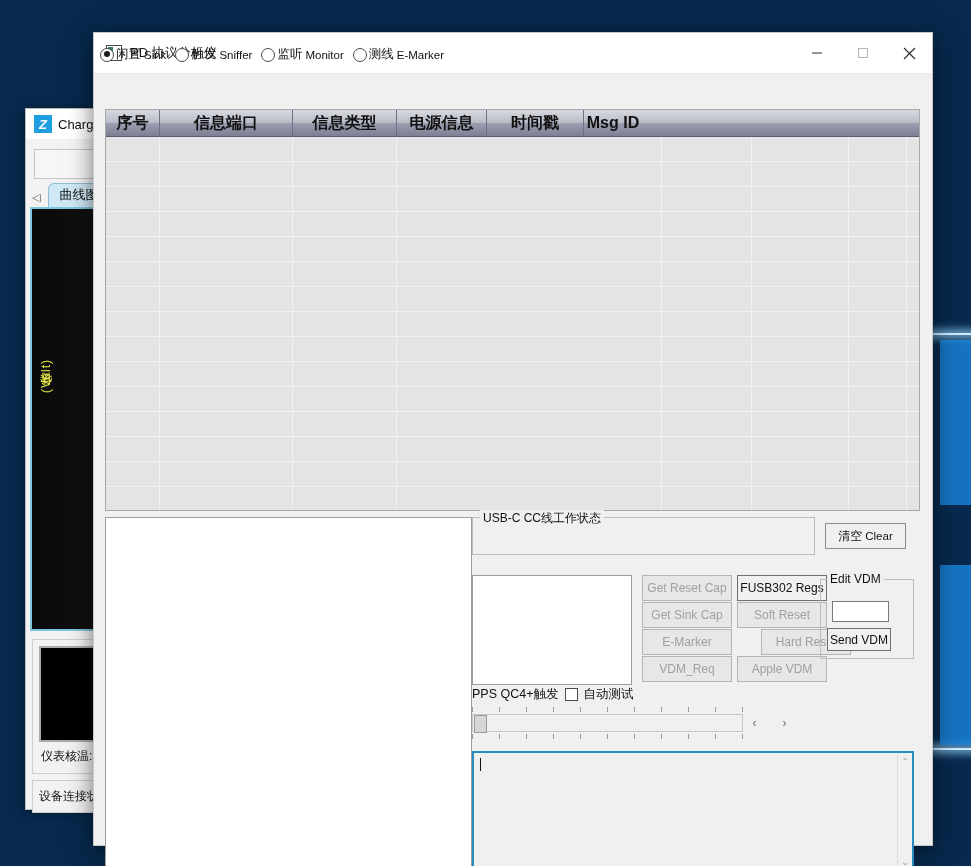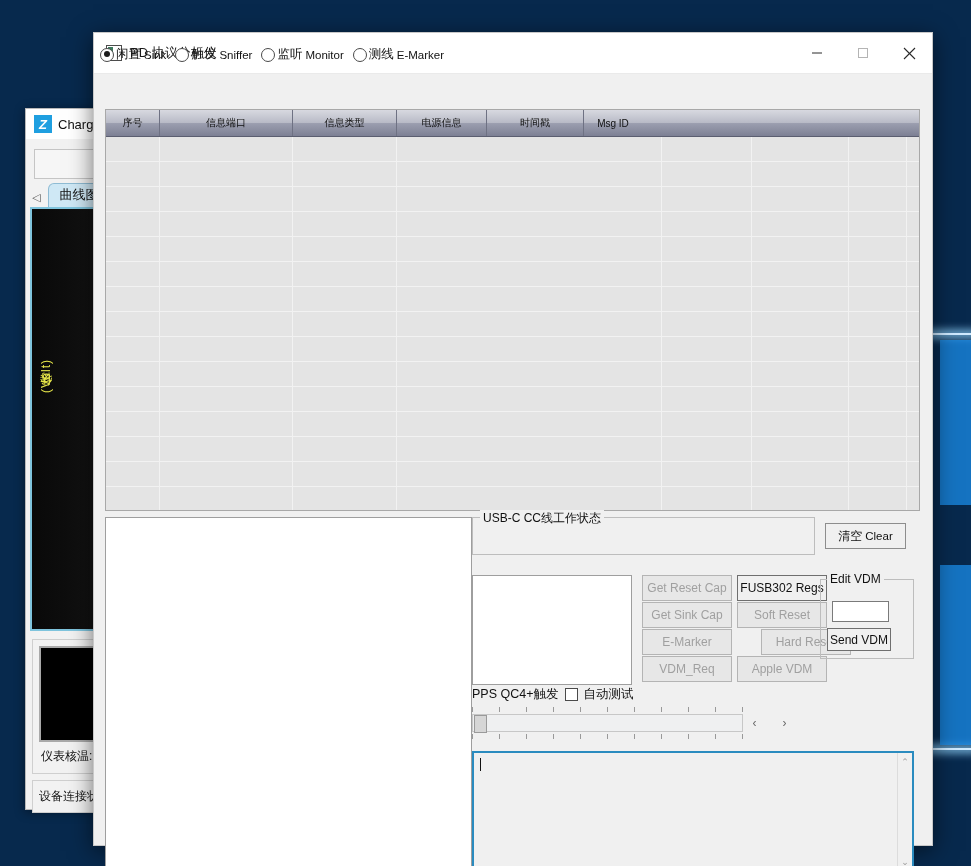--- a/index.html
+++ b/index.html
@@ -59,22 +59,22 @@
   .tbtn .cn{font-size:13px;}
   .tbtn .en{font-size:11.5px;margin-left:3px;}
   #hidecrc{position:absolute;right:10px;display:flex;align-items:center;gap:3px;font-size:12px;color:#111;}
   .cbox{width:11px;height:11px;border:1px solid #4a4a4a;background:#fff;display:inline-block;}
   
   #table{position:absolute;left:11px;top:76px;width:813px;height:400px;border:1px solid #a8a8a8;background:#e4e4e4;
      overflow:hidden;}
   #thead{display:flex;height:26px;
      background:linear-gradient(to bottom,#d8d9e0 0%,#b9bbc7 48%,#9b9eaf 52%,#7d8094 100%);
      border-bottom:1px solid #5b5e70;}
-  #thead .th{display:flex;align-items:center;justify-content:center;font-size:10px;color:#101010;
-     border-right:1px solid #6e7183;box-sizing:border-box;font-weight:normal;}
+  #thead .th{display:flex;align-items:center;justify-content:center;font-size:16px;color:#101010;
+     border-right:1px solid #6e7183;box-sizing:border-box;font-weight:bold;}
   #thead .th:last-child{border-right:none;}
   #tbody{height:374px;background:#e4e4e4;}
   .trow{height:25px;display:flex;border-bottom:1px solid #f2f2f2;box-sizing:border-box;}
   .tcell{border-right:1px solid #f2f2f2;box-sizing:border-box;}
   
   #leftpanel{position:absolute;left:11px;top:484px;width:365px;height:356px;background:#fff;border:1px solid #9e9e9e;}
   
   #ccgroup{position:absolute;left:378px;top:484px;width:341px;height:36px;border:1px solid #bdbdbd;text-align:center;}
   #ccgroup .gl{position:absolute;left:7px;top:-8px;background:#f0f0f0;padding:0 3px;font-size:12px;color:#111;}
   #ccrow{position:absolute;left:6px;top:13px;display:flex;align-items:center;gap:9px;font-size:12.5px;color:#111;}

